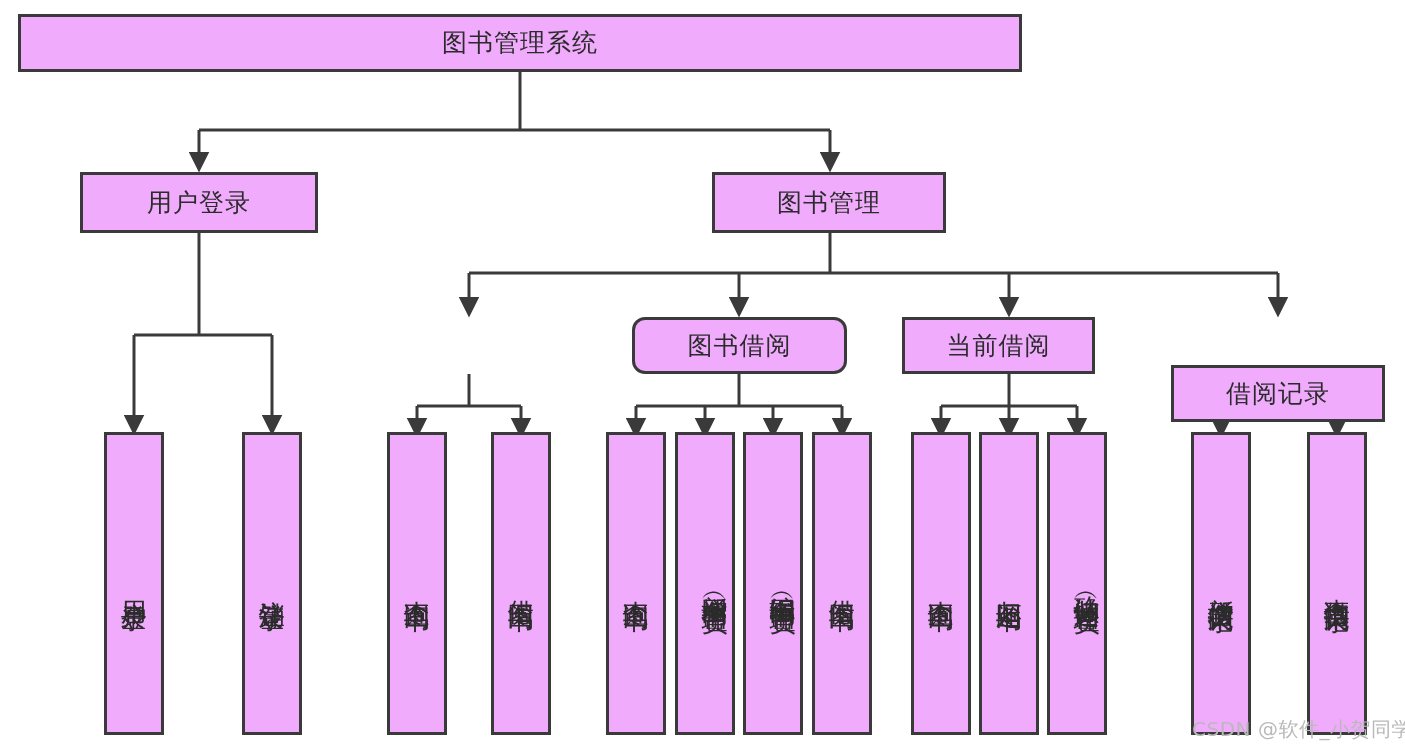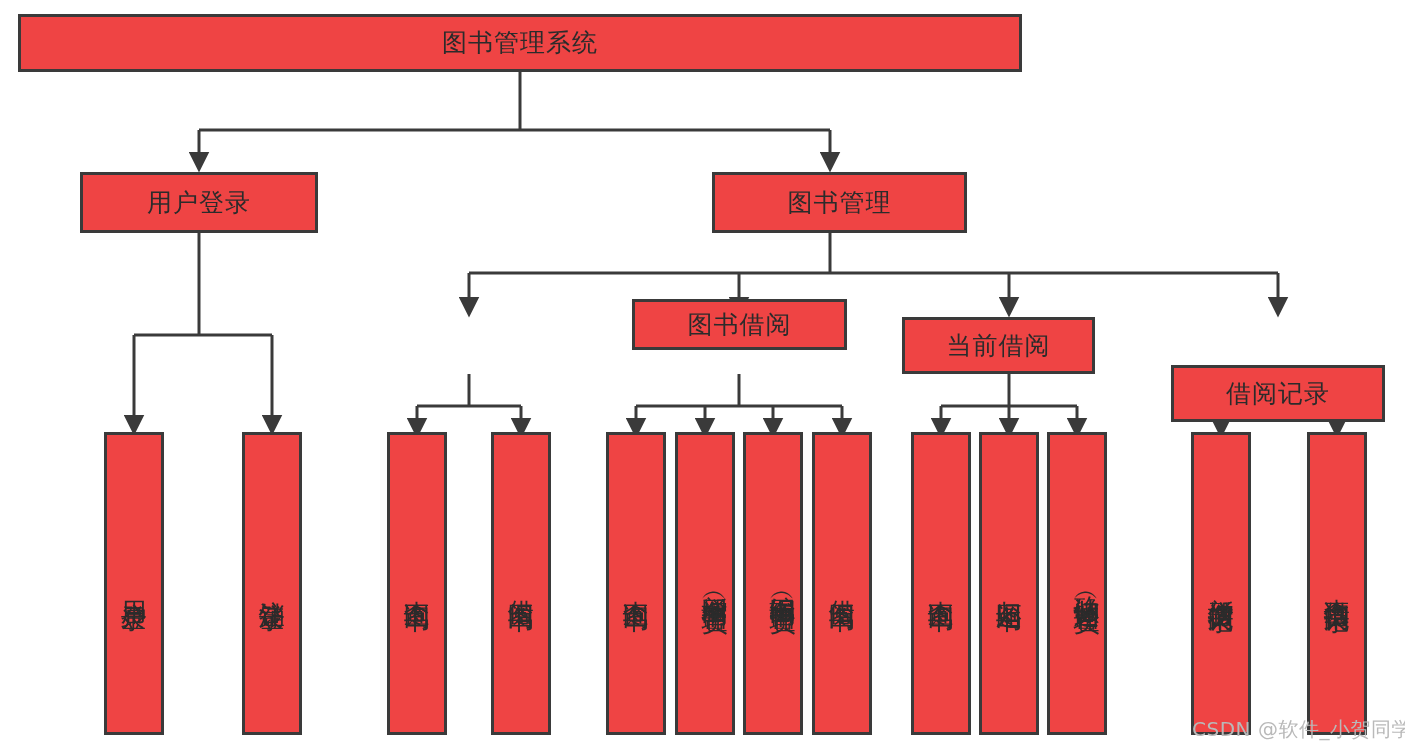--- a/index.html
+++ b/index.html
@@ -22,21 +22,21 @@
     position: absolute;
     left: 0;
     top: 0;
     width: 1405px;
     height: 747px;
     pointer-events: none;
   }
   .node {
     position: absolute;
     box-sizing: border-box;
-    background: #ef4444;
+    background: #f0abfc;
     border: 3px solid #3a3a3a;
     display: flex;
     align-items: center;
     justify-content: center;
     color: #2b2b2b;
   }
   .node.horiz {
     font-size: 25px;
     letter-spacing: 1px;
     line-height: 1.1;
@@ -125,26 +125,26 @@
   </svg>
 
   <div class="node horiz" style="left:18px; top:14px; width:1004px; height:58px;">
     <span class="node-label">图书管理系统</span>
   </div>
 
   <div class="node horiz" style="left:80px; top:172px; width:238px; height:61px;">
     <span class="node-label">用户登录</span>
   </div>
 
-  <div class="node horiz" style="left:712px; top:172px; width:255px; height:61px;">
+  <div class="node horiz" style="left:712px; top:172px; width:234px; height:61px;">
     <span class="node-label">图书管理</span>
   </div>
 
 
-  <div class="node horiz" style="left:632px; top:299px; width:215px; height:51px;">
+  <div class="node horiz" style="left:632px; top:317px; width:215px; height:57px;border-radius:13px;">
     <span class="node-label">图书借阅</span>
   </div>
 
   <div class="node horiz" style="left:902px; top:317px; width:193px; height:57px;">
     <span class="node-label">当前借阅</span>
   </div>
 
   <div class="node horiz" style="left:1171px; top:317px; width:214px; height:57px;margin-top:48px;">
     <span class="node-label">借阅记录</span>
   </div>

